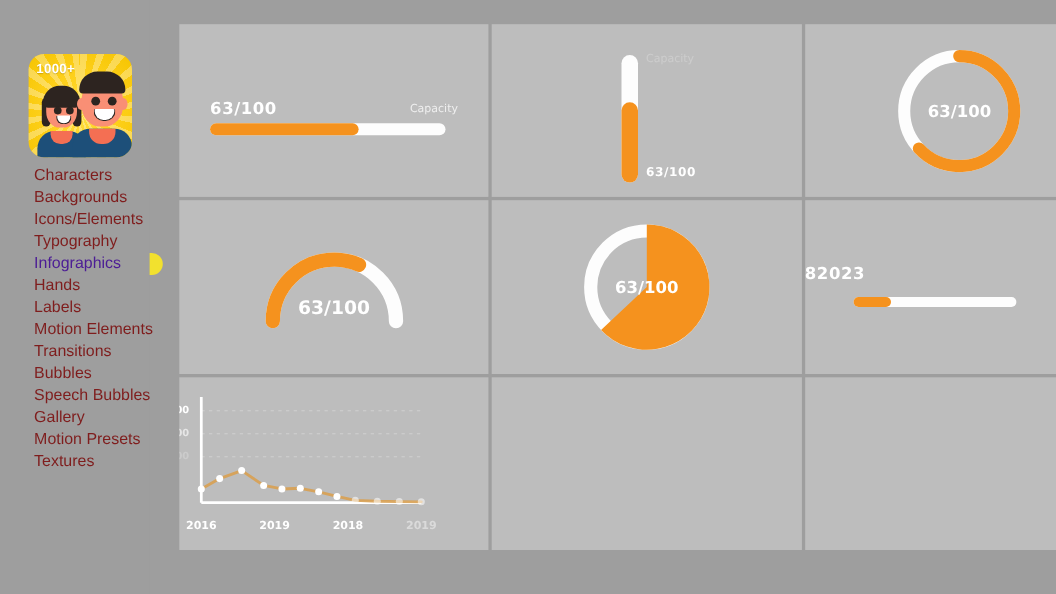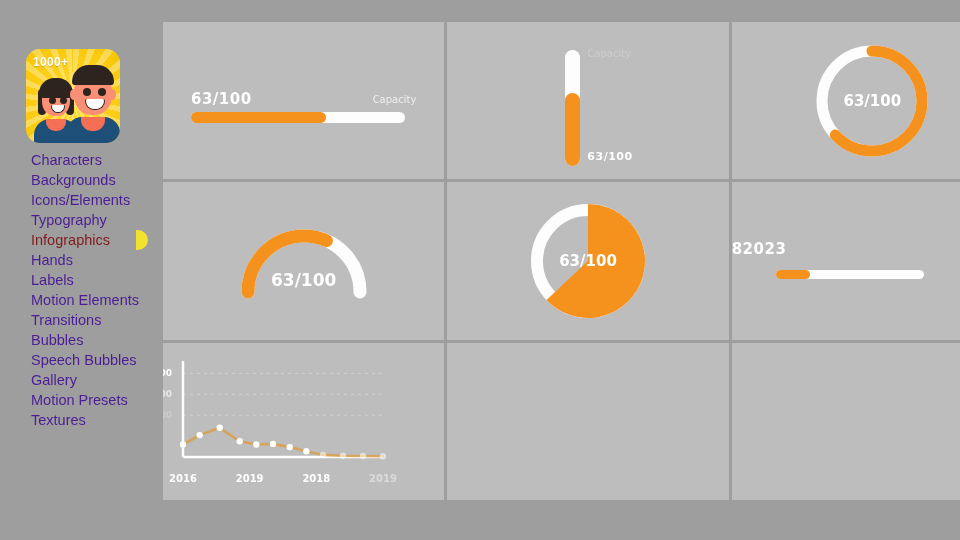--- a/index.html
+++ b/index.html
@@ -61,24 +61,24 @@
   #m .p-hair.top{left:6px;top:0px;width:42px;height:20px;border-radius:20px 20px 4px 4px;}
   #m .p-ear.a{left:4px;top:24px;width:8px;height:11px;}
   #m .p-ear.b{left:42px;top:24px;width:8px;height:11px;}
   #m .p-eye.a{left:17px;top:23px;width:8px;height:8px;}
   #m .p-eye.b{left:32px;top:23px;width:8px;height:8px;}
   #m .p-mouth{left:19px;top:34px;width:18px;height:10px;}
 
   #menu{position:absolute;left:0;top:150px;width:163px;}
   .mi{
     position:relative;height:20px;line-height:20px;
-    font-size:14.5px;color:#4c1d95;
+    font-size:14.5px;color:#7f1d1d;
     padding-left:31px;white-space:nowrap;
   }
-  .mi.active{color:#7f1d1d;font-weight:normal;}
+  .mi.active{color:#4c1d95;font-weight:normal;}
   .mi.active .pill{
     position:absolute;left:16px;top:0;width:132px;height:20px;
     background:#f2e12e;border-radius:10px;z-index:-1;
   }
   
   #grid{
     position:absolute;left:163px;top:22px;width:850px;height:478px;
     display:grid;
     grid-template-columns:1fr 1fr 1fr;
     grid-template-rows:1fr 1fr 1fr;

